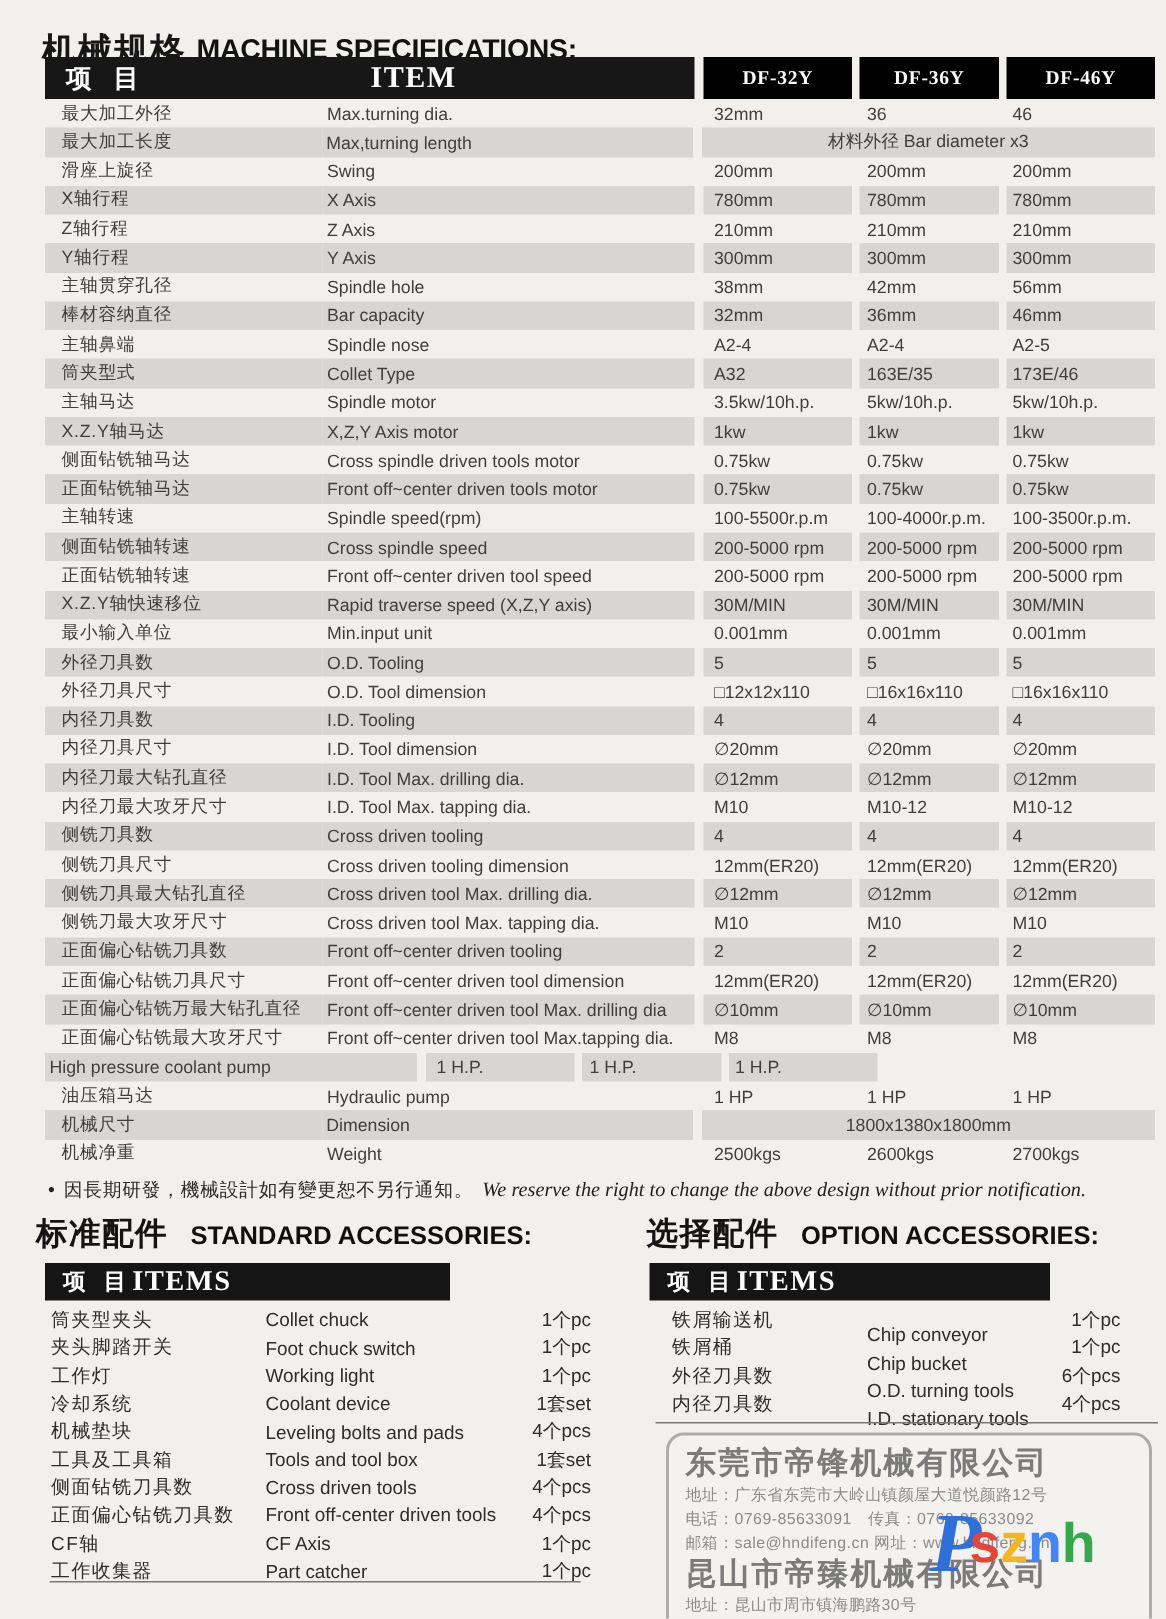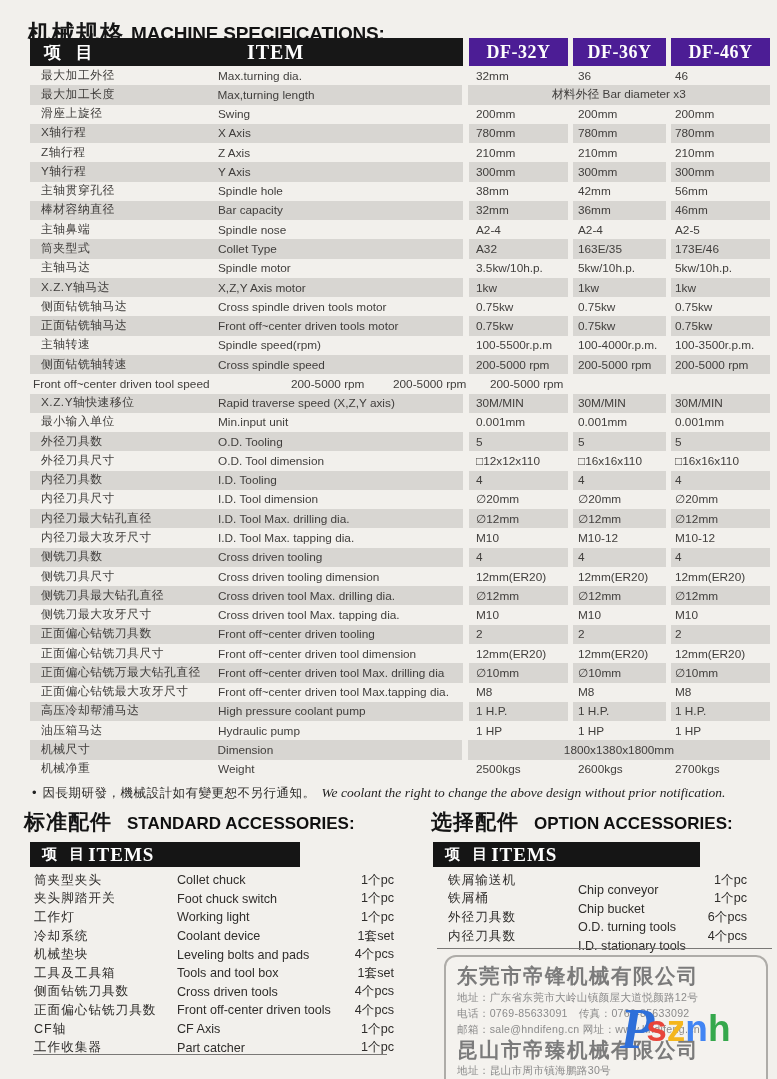--- a/index.html
+++ b/index.html
@@ -13,21 +13,21 @@
   .main-title{position:absolute;left:28px;top:18px;display:flex;align-items:center;gap:7px;white-space:nowrap;}
   .main-title .zh{font-size:23px;font-weight:bold;color:#161616;letter-spacing:1px;}
   .main-title .en{font-size:19px;font-weight:bold;color:#121212;letter-spacing:-0.2px;}
 
   
   .spec-table{position:absolute;left:30px;top:38px;width:740px;}
   .spec-header{display:flex;height:28px;}
   .sh-item{width:433px;background:#171717;display:flex;align-items:center;}
   .sh-zh{width:185px;box-sizing:border-box;padding-left:14px;color:#fdfdfd;font-weight:bold;font-size:17px;letter-spacing:5px;}
   .sh-en{color:#fdfdfd;font-family:"Liberation Serif",serif;font-weight:bold;font-size:20px;padding-left:32px;letter-spacing:1px;}
-  .sh-v{background:#4c1d95;color:#fdfdfd;font-family:"Liberation Serif",serif;font-weight:bold;font-size:18px;display:flex;align-items:center;justify-content:center;letter-spacing:0.5px;}
+  .sh-v{background:#000000;color:#fdfdfd;font-family:"Liberation Serif",serif;font-weight:bold;font-size:13px;display:flex;align-items:center;justify-content:center;letter-spacing:0.5px;}
   .sh-v1{width:99px;margin-left:6px;}
   .sh-v2{width:93px;margin-left:5px;}
   .sh-v3{width:99px;margin-left:5px;}
 
   .spec-body{display:flex;flex-direction:column;}
   .spec-row{display:flex;height:19.27px;font-size:11.8px;color:#403e3c;}
   .spec-row>div{display:flex;align-items:center;box-sizing:border-box;height:100%;}
   .sr-zh{width:185px;padding-left:11px;letter-spacing:0.5px;}
   .sr-en{width:248px;padding-left:3px;}
   .sr-v1{width:99px;margin-left:6px;padding-left:7px;}
@@ -211,20 +211,21 @@
         <div class="sr-v3">100-3500r.p.m.</div>
       </div>
       <div class="spec-row gray">
         <div class="sr-zh">侧面钻铣轴转速</div>
         <div class="sr-en">Cross spindle speed</div>
         <div class="sr-v1">200-5000 rpm</div>
         <div class="sr-v2">200-5000 rpm</div>
         <div class="sr-v3">200-5000 rpm</div>
       </div>
       <div class="spec-row">
+        <div class="sr-zh">正面钻铣轴转速</div>
         <div class="sr-en">Front off~center driven tool speed</div>
         <div class="sr-v1">200-5000 rpm</div>
         <div class="sr-v2">200-5000 rpm</div>
         <div class="sr-v3">200-5000 rpm</div>
       </div>
       <div class="spec-row gray">
         <div class="sr-zh">X.Z.Y轴快速移位</div>
         <div class="sr-en">Rapid traverse speed (X,Z,Y axis)</div>
         <div class="sr-v1">30M/MIN</div>
         <div class="sr-v2">30M/MIN</div>
@@ -329,21 +330,20 @@
         <div class="sr-v3">∅10mm</div>
       </div>
       <div class="spec-row">
         <div class="sr-zh">正面偏心钻铣最大攻牙尺寸</div>
         <div class="sr-en">Front off~center driven tool Max.tapping dia.</div>
         <div class="sr-v1">M8</div>
         <div class="sr-v2">M8</div>
         <div class="sr-v3">M8</div>
       </div>
       <div class="spec-row gray">
-        <div class="sr-zh">高压冷却帮浦马达</div>
         <div class="sr-en">High pressure coolant pump</div>
         <div class="sr-v1">1 H.P.</div>
         <div class="sr-v2">1 H.P.</div>
         <div class="sr-v3">1 H.P.</div>
       </div>
       <div class="spec-row">
         <div class="sr-zh">油压箱马达</div>
         <div class="sr-en">Hydraulic pump</div>
         <div class="sr-v1">1 HP</div>
         <div class="sr-v2">1 HP</div>
@@ -360,21 +360,21 @@
         <div class="sr-v1">2500kgs</div>
         <div class="sr-v2">2600kgs</div>
         <div class="sr-v3">2700kgs</div>
       </div>
     </div>
 </div>
 
 <div class="note">
   <span class="bullet">•</span>
   <span class="zh">因長期研發，機械設計如有變更恕不另行通知。</span>
-  <span class="en">We coolant the right to change the above design without prior notification.</span>
+  <span class="en">We reserve the right to change the above design without prior notification.</span>
 </div>
 
 <div class="acc-title" id="std-title">
   <span class="zh">标准配件</span>
   <span class="en">STANDARD ACCESSORIES:</span>
 </div>
 <div class="acc-header" id="std-acc-header">
   <span class="ah-zh">项 目</span>
   <span class="ah-en">ITEMS</span>
 </div>

